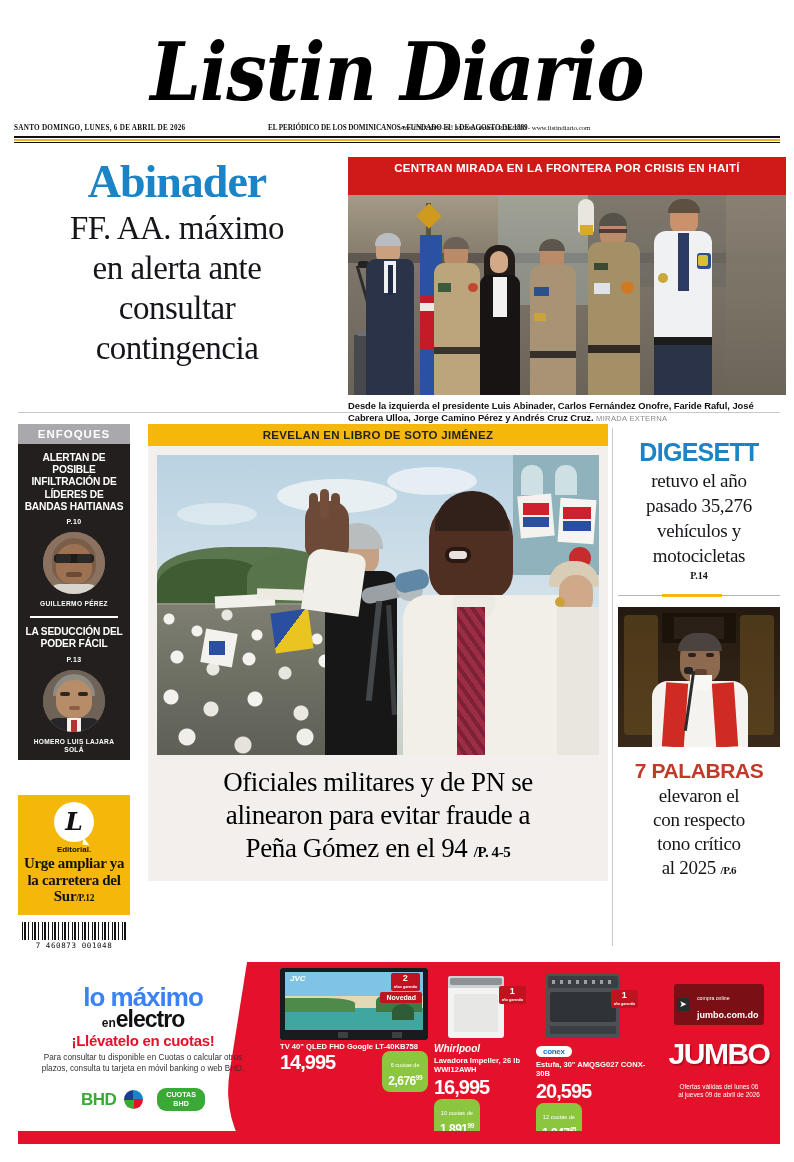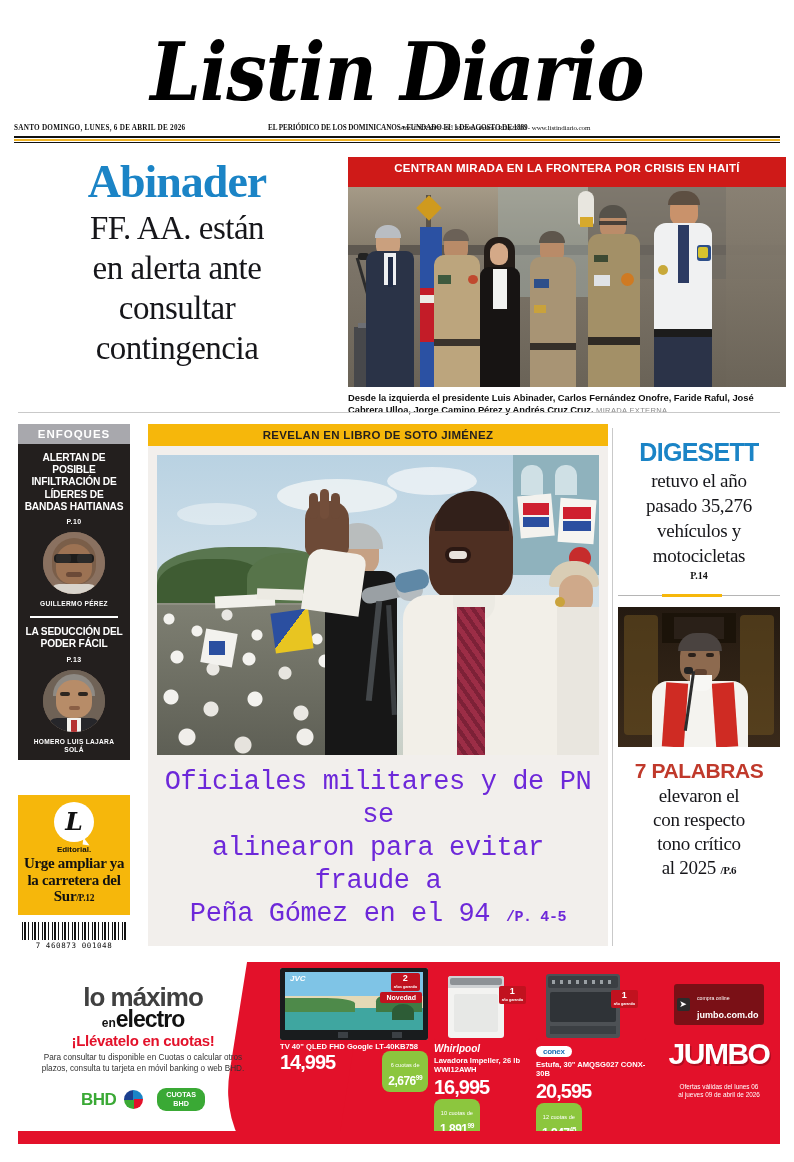--- a/index.html
+++ b/index.html
@@ -59,21 +59,21 @@
   }
   .lead-head .sub{
     font-size:33px;line-height:38px;font-weight:normal;color:#16161a;
     letter-spacing:-.5px;margin-top:2px;
   }
 
   .top-photo-wrap{position:absolute;left:348px;top:157px;width:438px;}
   .red-banner{
     background:#cf1a18;color:#fff;text-align:center;
     font-size:11.5px;font-weight:bold;letter-spacing:.3px;
-    padding:5px 0 13px;
+    padding:5px 0 21px;
   }
   .top-photo{
     width:438px;height:200px;position:relative;overflow:hidden;
     background:#6f6a60;
   }
   .cap{
     font-size:9.4px;line-height:11.6px;font-weight:bold;color:#111;
     padding-top:5px;width:438px;letter-spacing:-.05px;
   }
   .cap .src{font-weight:normal;color:#8a8a8a;font-size:7.6px;letter-spacing:.3px;}
@@ -130,22 +130,22 @@
 
   
   .center-col{position:absolute;left:148px;top:424px;width:460px;}
   .gold-banner{
     background:#f6b70b;color:#231f1e;text-align:center;
     font-weight:bold;font-size:11.5px;letter-spacing:.3px;padding:5px 0 5px;
   }
   .center-body{background:#f2efec;padding:9px 9px 12px;}
   .center-photo{width:442px;height:300px;position:relative;overflow:hidden;background:#9fb6c6;}
   .center-head{
-    text-align:center;font-family:Liberation Mono, monospace;
-    font-size:27px;line-height:33px;color:#6d28d9;letter-spacing:-.4px;
+    text-align:center;font-family:Liberation Serif, serif;
+    font-size:27px;line-height:33px;color:#000000;letter-spacing:-.4px;
     margin-top:11px;
   }
   .center-head .pg{font-size:15px;font-weight:bold;}
 
   
   .right-col{position:absolute;left:618px;top:424px;width:162px;}
   .vline{position:absolute;left:612px;top:428px;width:1px;height:518px;background:#c9c9c9;}
   .dig-title{
     color:#1b84c6;font-weight:bold;font-size:25px;letter-spacing:-.7px;
     text-align:center;margin-top:14px;font-family:"Liberation Sans", sans-serif;
@@ -173,21 +173,21 @@
   .ad{position:absolute;left:18px;top:962px;width:762px;height:182px;background:#ffffff;overflow:hidden;}
   .ad-left{position:absolute;left:0;top:0;width:250px;height:182px;background:#fff;}
   .ad-red{position:absolute;left:250px;top:0;width:512px;height:182px;background:#e3112a;}
   .ad-curve{
     position:absolute;left:214px;top:-40px;width:120px;height:270px;background:#e3112a;
     border-radius:0 0 0 120px;transform:skewX(-9deg);
   }
   .ad-bottom-bar{position:absolute;left:0;bottom:0;width:762px;height:13px;background:#e3112a;}
 
   .lm1{position:absolute;left:0;top:20px;width:250px;text-align:center;
-    color:#404040;font-weight:bold;font-size:26px;letter-spacing:-1px;}
+    color:#3b82f6;font-weight:bold;font-size:26px;letter-spacing:-1px;}
   .lm2{position:absolute;left:0;top:44px;width:250px;text-align:center;color:#111;}
   .lm2 .sm{font-size:12px;font-weight:bold;}
   .lm2 .bg{font-size:23px;font-weight:bold;letter-spacing:-1px;margin-top:8px;}
   .lm3{position:absolute;left:0;top:70px;width:250px;text-align:center;
     color:#e3112a;font-weight:bold;font-size:15px;letter-spacing:-.3px;}
   .lm4{position:absolute;left:12px;top:90px;width:226px;text-align:center;
     color:#333;font-size:8.2px;line-height:11px;}
   .bhd-row{position:absolute;left:0;top:126px;width:250px;text-align:center;}
   .bhd{display:inline-block;color:#3aa935;font-weight:bold;font-size:17px;letter-spacing:-.5px;vertical-align:middle;}
   .bhd-dot{display:inline-block;width:19px;height:19px;border-radius:50%;vertical-align:middle;margin-left:3px;
@@ -240,21 +240,21 @@
       <div class="rule-black"></div>
       <div class="rule-gap"></div>
       <div class="rule-gold"></div>
       <div class="rule-gap"></div>
       <div class="rule-black" style="height:1px"></div>
     </div>
   </div>
 
   <div class="lead-head">
     <div class="kicker">Abinader</div>
-    <div class="sub">FF. AA. están</div>
+    <div class="sub">FF. AA. máximo</div>
     <div class="sub">en alerta ante</div>
     <div class="sub">consultar</div>
     <div class="sub">contingencia</div>
   </div>
 
   <div class="top-photo-wrap">
     <div class="red-banner">CENTRAN MIRADA EN LA FRONTERA POR CRISIS EN HAITÍ</div>
     <div class="top-photo">
 
       <div class="sky" style="background:linear-gradient(180deg,#8d8578 0%,#7b7367 42%,#6a6357 100%);"></div>

